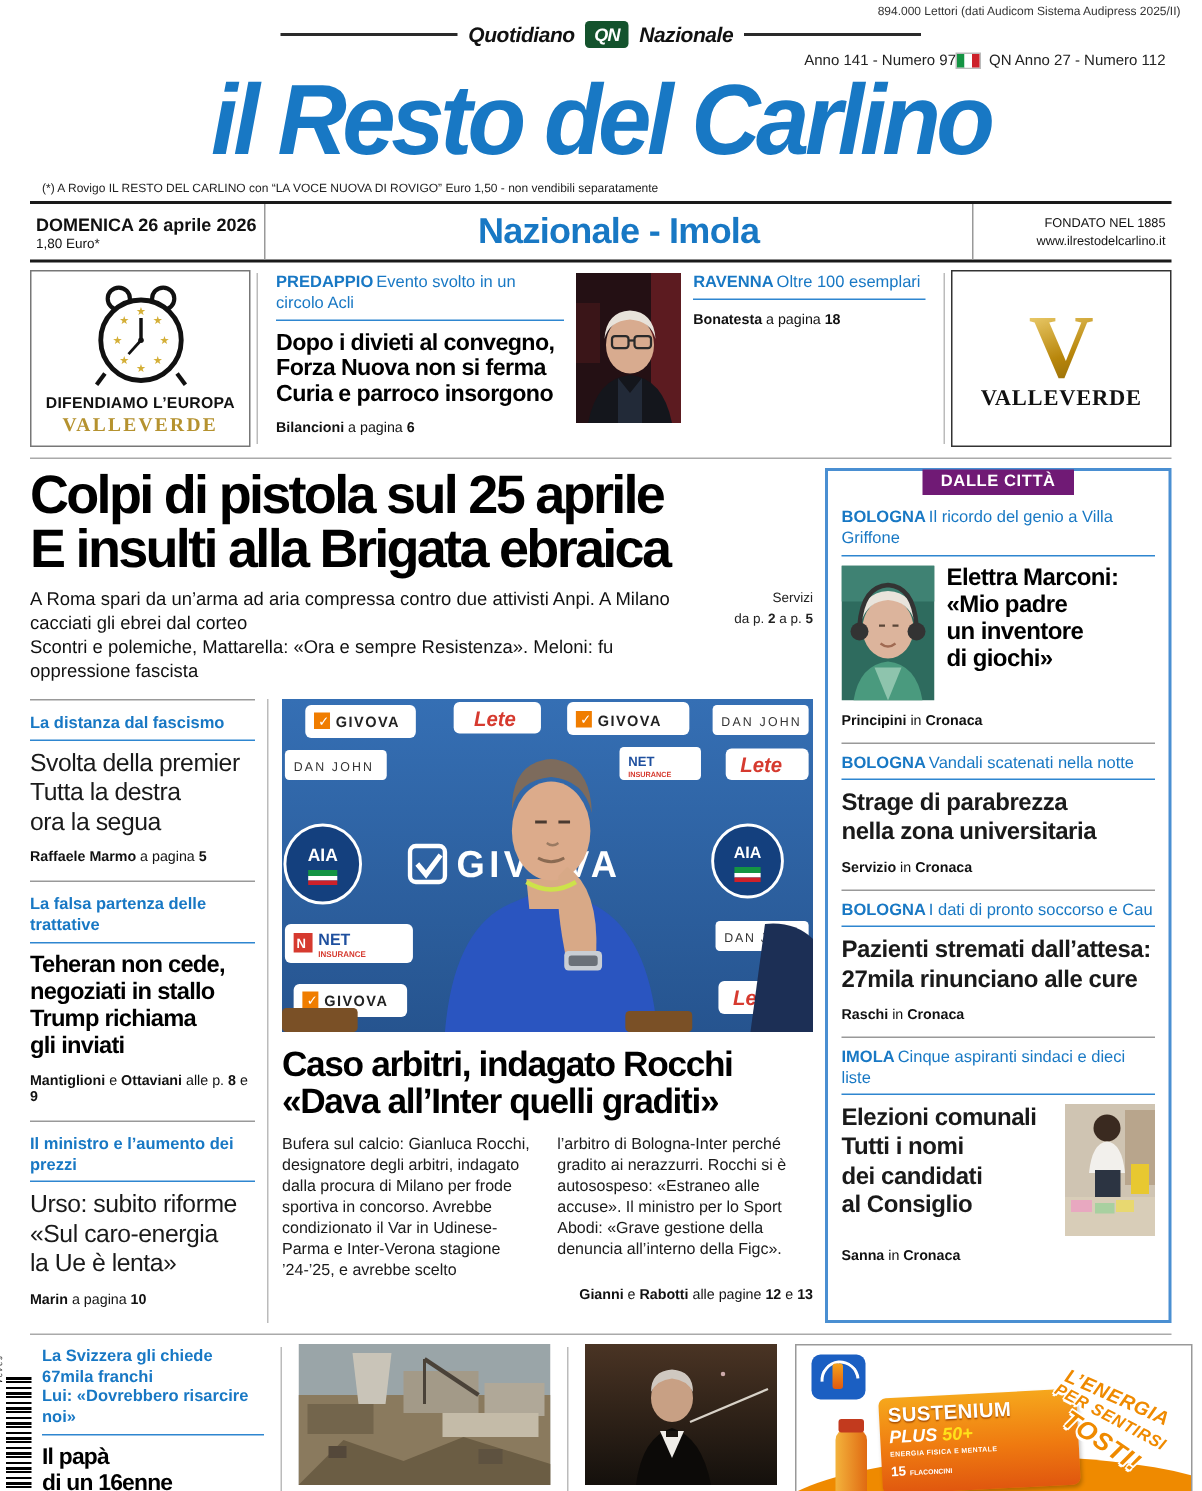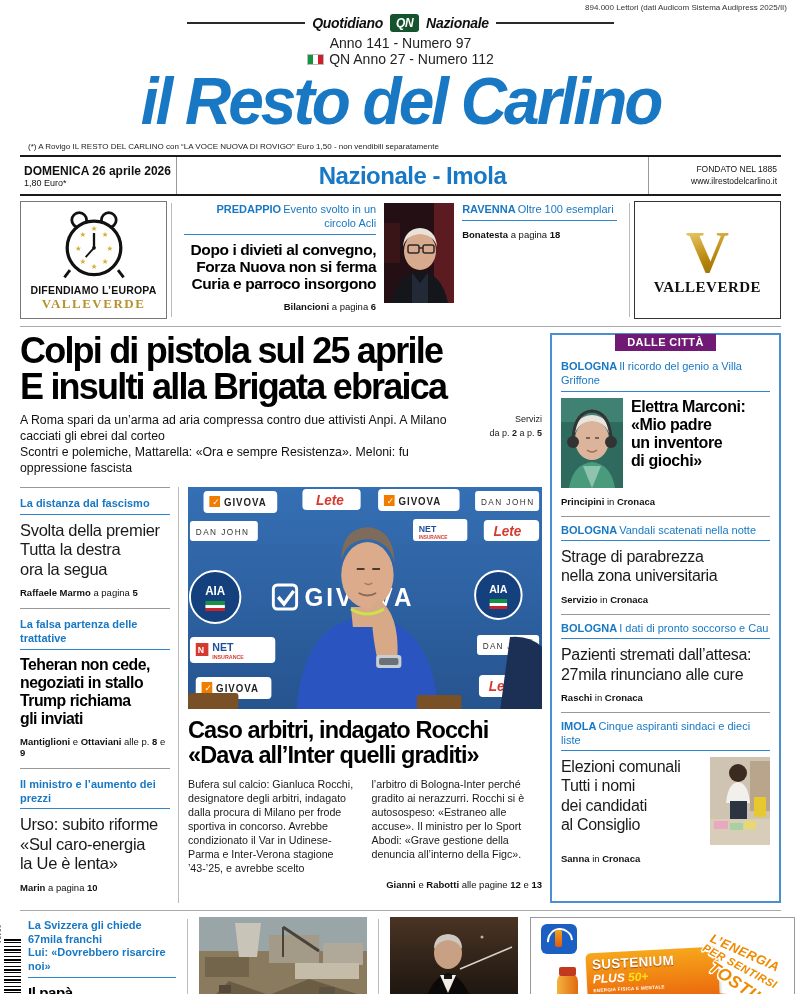--- a/index.html
+++ b/index.html
@@ -7,21 +7,21 @@
        font-family:"Liberation Sans",sans-serif;color:#111;}
   .pre{white-space:pre-line;}
   b{font-weight:bold;}
   
   .micro{position:absolute;top:3px;right:14px;font-size:8px;color:#333;}
   .qn-row{margin-top:14px;display:flex;align-items:center;justify-content:center;gap:7px;}
   .qn-row .ln{height:2px;background:#2a2a2a;width:118px;}
   .qn-word{font-size:14px;font-weight:bold;font-style:italic;letter-spacing:-0.3px;}
   .qn-logo{background:#14532d;color:#fff;font-weight:bold;font-style:italic;font-size:12px;
            padding:2px 6px;border-radius:3px;letter-spacing:-0.5px;}
-  .anno-row{display:flex;justify-content:flex-start;align-items:center;padding:0 24px;font-size:14px;color:#222;margin-top:3px;flex-direction:column;}
+  .anno-row{display:flex;justify-content:flex-end;align-items:center;padding:0 24px;font-size:10px;color:#222;margin-top:3px;}
   .flagwrap{display:flex;align-items:center;gap:5px;}
   .flag{display:inline-flex;width:15px;height:9px;border:0.5px solid #bbb;}
   .flag i{flex:1;}
   .masthead{color:#1878c4;text-align:center;font-size:64px;font-weight:bold;font-style:italic;
             letter-spacing:-3px;line-height:1;margin-top:2px;transform:scaleY(1.04);}
   .rovigo{font-size:8px;color:#222;padding-left:28px;margin-top:9px;}
   
   .datebar{margin:4px 20px 0;border-top:2px solid #1a1a1a;border-bottom:2px solid #1a1a1a;
            display:flex;align-items:center;height:37px;}
   .db-left{width:152px;padding-left:4px;}
@@ -34,21 +34,21 @@
   
   .strip{margin:5px 20px 0;display:flex;height:118px;}
   .vsep{width:1px;background:#bbb;margin:2px 4px;}
   .ad-box{width:150px;border:1px solid #777;display:flex;flex-direction:column;align-items:center;justify-content:center;box-sizing:border-box;background:#fff;}
   .ad1-l1{font-size:10.5px;font-weight:bold;letter-spacing:0.2px;margin-top:1px;}
   .ad1-l2{font-family:"Liberation Serif",serif;font-size:13px;font-weight:bold;color:#b5922f;letter-spacing:1.5px;}
   .ad2-v{font-family:"Liberation Serif",serif;font-size:60px;font-weight:bold;line-height:0.9;
          background:linear-gradient(160deg,#f3d77c,#b8860b 60%,#8a6508);-webkit-background-clip:text;background-clip:text;color:transparent;}
   .ad2-label{font-family:"Liberation Serif",serif;font-size:15px;font-weight:bold;letter-spacing:0.5px;color:#111;}
   .teaser{padding:2px 8px 0;}
-  .t1{width:196px;text-align:right;}
+  .t1{width:196px;}
   .t2{width:158px;}
   .kicker{color:#1878c4;font-size:11px;border-bottom:1px solid #2e86d0;padding-bottom:3px;margin-bottom:6px;line-height:1.25;}
   .kicker b{margin-right:2px;}
   .t-headline{font-size:15.5px;font-weight:bold;letter-spacing:-0.4px;line-height:1.12;color:#000;}
   .byline{font-size:9.5px;color:#111;margin-top:8px;}
   .photo-cell{width:70px;margin-top:2px;}
   
   .hr{height:1px;background:#aaa;margin:7px 20px 0;}
   
   .main{display:flex;margin:6px 20px 0;gap:8px;}
@@ -72,21 +72,21 @@
   
   .sidebar{width:231px;border:2px solid #4a8fd2;box-sizing:border-box;padding:0 9px;position:relative;}
   .badge{display:table;margin:-1px auto 2px;background:#701a75;color:#fff;font-size:11px;font-weight:bold;
          padding:2px 12px 3px;letter-spacing:0.4px;}
   .sb-item{padding:7px 0 9px;border-bottom:1px solid #999;}
   .sb-item:last-child{border-bottom:none;}
   .sb-row{display:flex;gap:8px;}
   .sb-photo{width:62px;height:90px;flex:none;}
   .sb-photo2{width:60px;height:88px;flex:none;}
   .sb-hl-bold{font-size:16px;font-weight:bold;letter-spacing:-0.4px;line-height:1.13;color:#000;}
-  .sb-hl-light{font-size:16px;font-weight:normal;letter-spacing:-0.3px;line-height:1.2;color:#1a1a1a;}
+  .sb-hl-light{font-size:16px;font-weight:bold;letter-spacing:-0.3px;line-height:1.2;color:#1a1a1a;}
   
   .bottom{display:flex;margin:6px 6px 0 4px;height:176px;}
   .barcode{width:17px;position:relative;margin-top:22px;height:98px;
            background:repeating-linear-gradient(to bottom,#000 0 2px,#fff 2px 3px,#000 3px 4px,#fff 4px 7px,#000 7px 8px,#fff 8px 10px);}
   .bc-num{position:absolute;left:-2px;top:-14px;font-size:5px;letter-spacing:1px;transform:rotate(90deg);transform-origin:left top;}
   .bs{padding:2px 7px 0;}
   .bs1{width:148px;}
   .bs2{width:168px;padding-top:0;}
   .bs3{width:128px;padding-top:0;}
   .bs-hl-bold{font-size:15.2px;font-weight:bold;letter-spacing:-0.5px;line-height:1.13;color:#000;}
@@ -345,21 +345,21 @@
               <path d="M168,122 Q185,132 202,122" fill="none" stroke="#cde24a" stroke-width="3"></path>
               <path d="M332,150 Q352,148 365,160 L365,222 L322,222 Z" fill="#1c2f55"></path>
               <rect x="0" y="206" width="52" height="16" rx="3" fill="#7a5026"></rect>
               <rect x="236" y="208" width="46" height="14" rx="3" fill="#7a5026"></rect>
             </g>
           </svg>
         </div>
         <div class="c-headline pre">Caso arbitri, indagato Rocchi
 «Dava all’Inter quelli graditi»</div>
         <div class="c-body">
-          <div>Bufera sul calcio: Gianluca Rocchi, designatore degli arbitri, indagato dalla procura di Milano per frode sportiva in concorso. Avrebbe condizionato il Var in Udinese-Parma e Inter-Verona stagione ’43-’25, e avrebbe scelto</div>
+          <div>Bufera sul calcio: Gianluca Rocchi, designatore degli arbitri, indagato dalla procura di Milano per frode sportiva in concorso. Avrebbe condizionato il Var in Udinese-Parma e Inter-Verona stagione ’24-’25, e avrebbe scelto</div>
           <div>l’arbitro di Bologna-Inter perché gradito ai nerazzurri. Rocchi si è autosospeso: «Estraneo alle accuse». Il ministro per lo Sport Abodi: «Grave gestione della denuncia all’interno della Figc».</div>
         </div>
         <div class="c-byline byline">
           <b>Gianni</b><span> e </span><b>Rabotti</b><span> alle pagine </span><b>12</b><span> e </span><b>13</b>
         </div>
       </div>
     </div>
   </div>
 
   <div class="sidebar">

